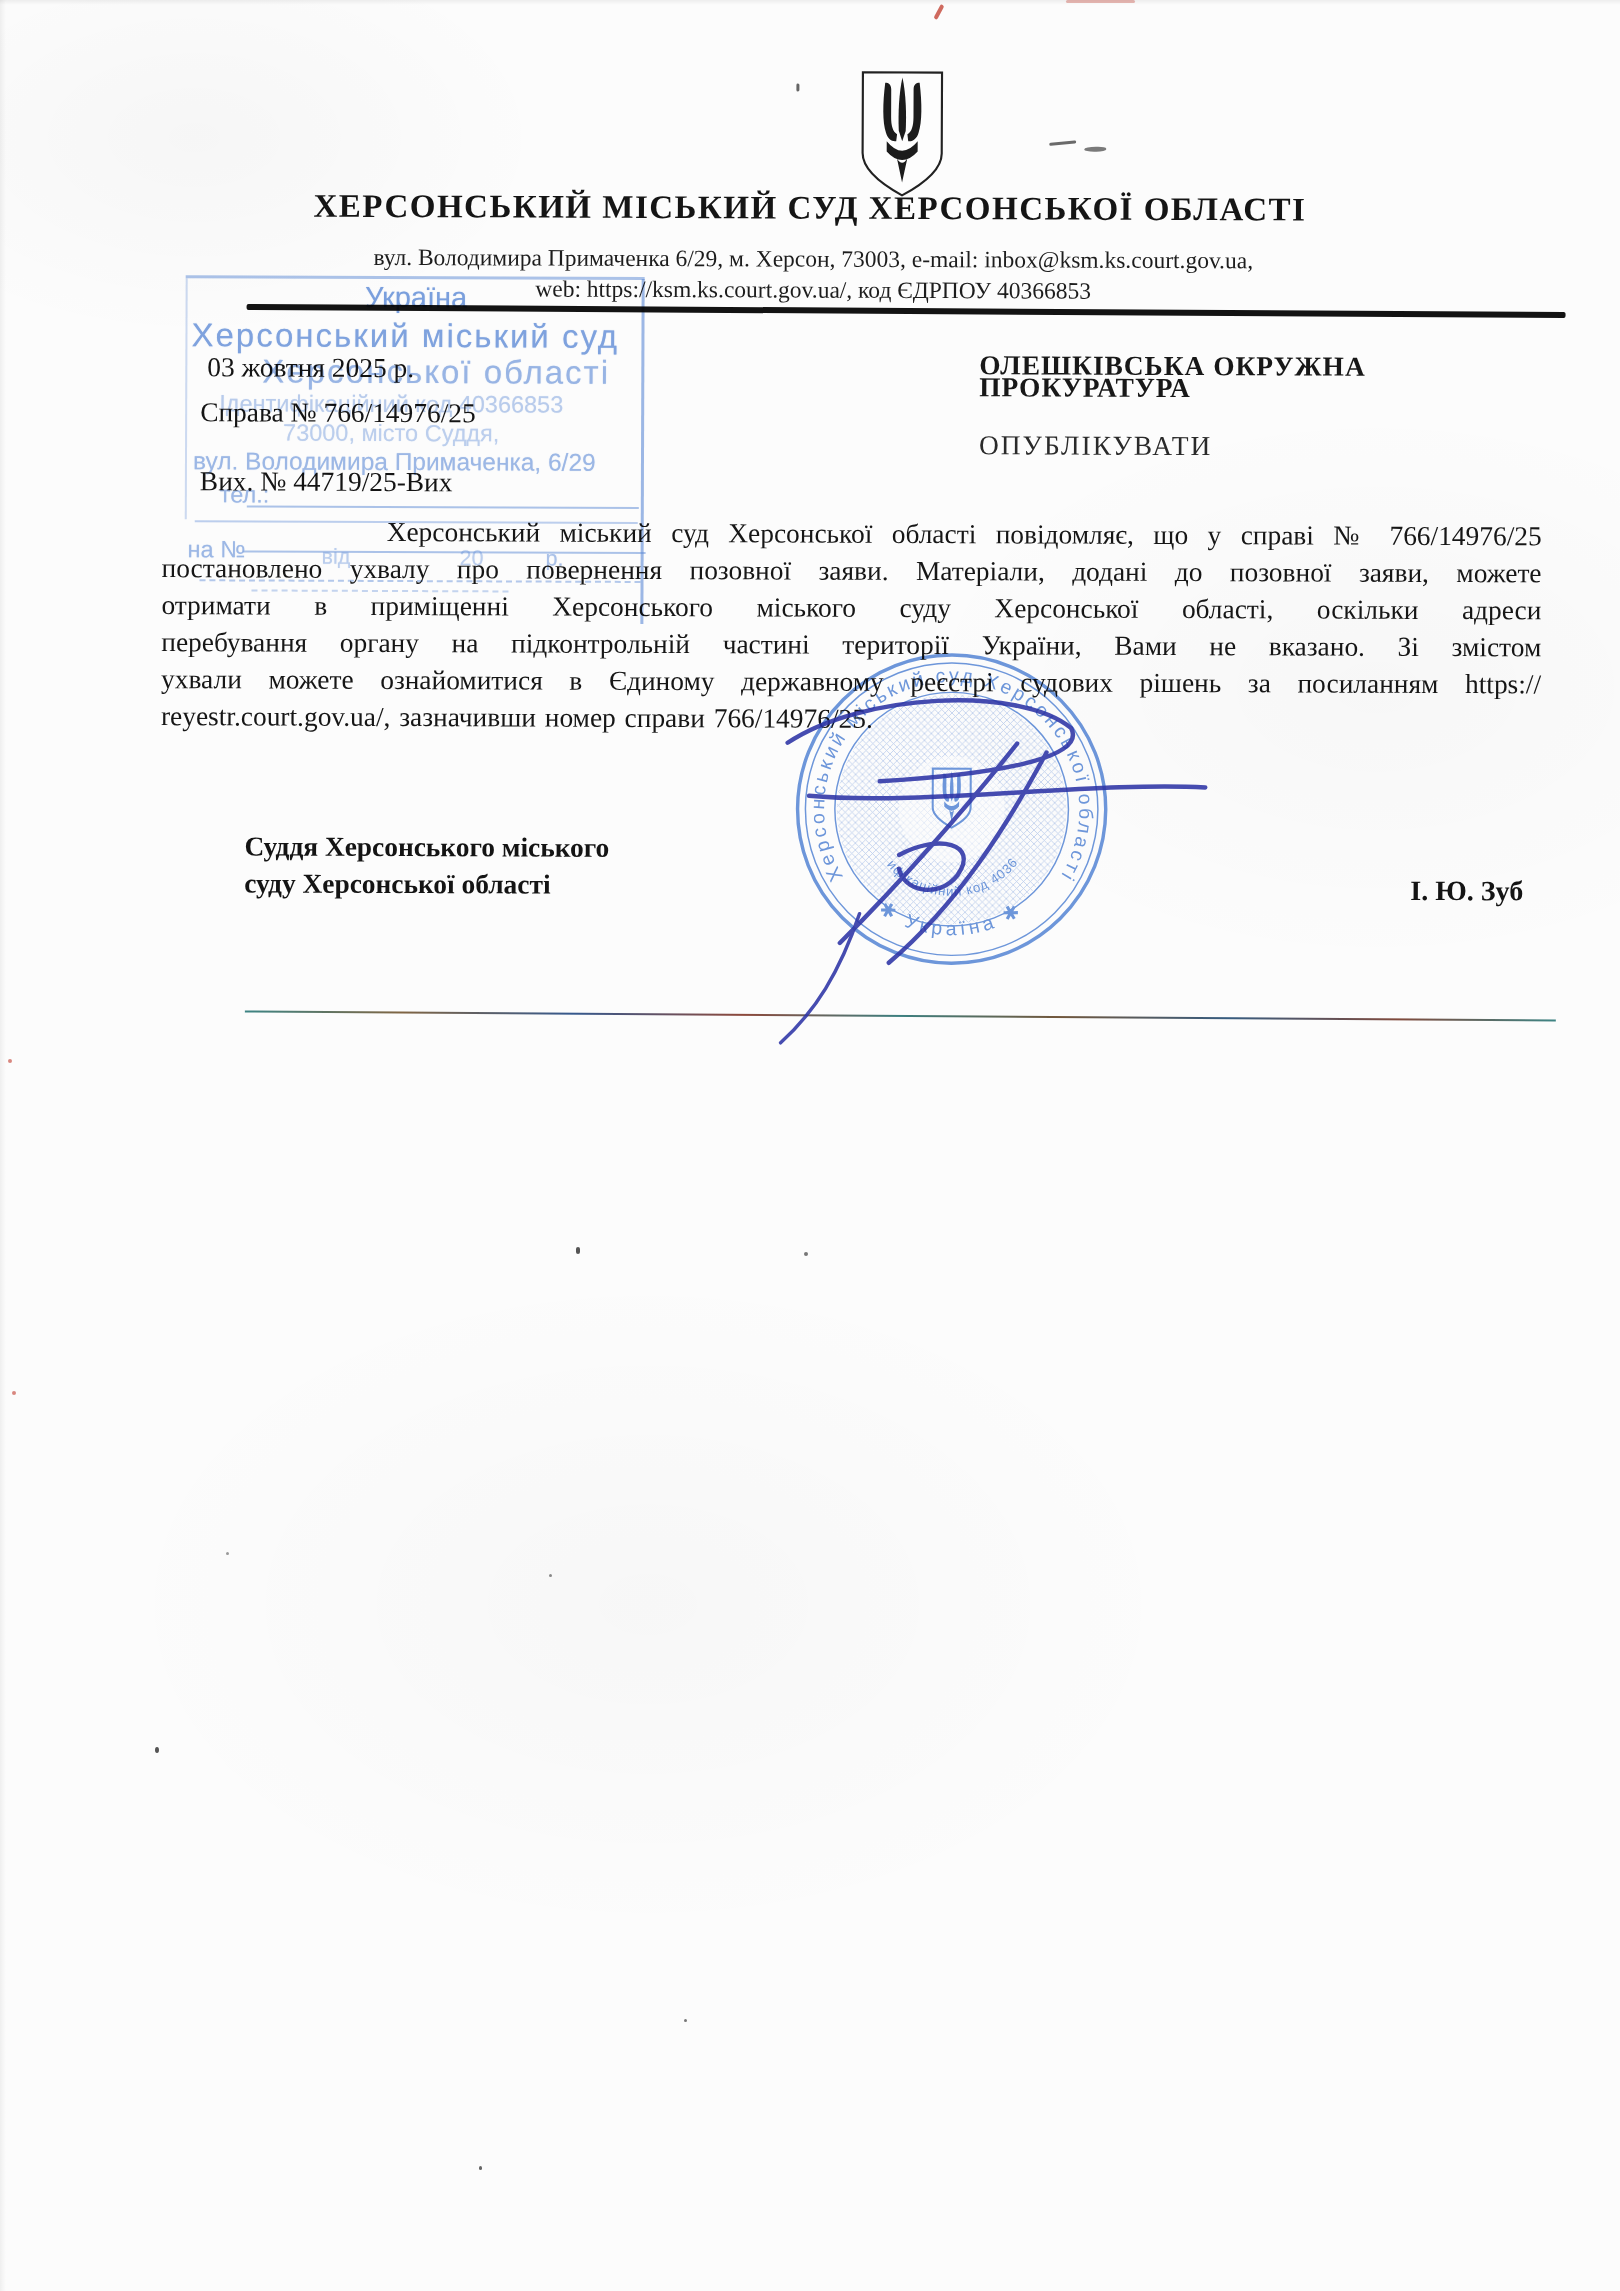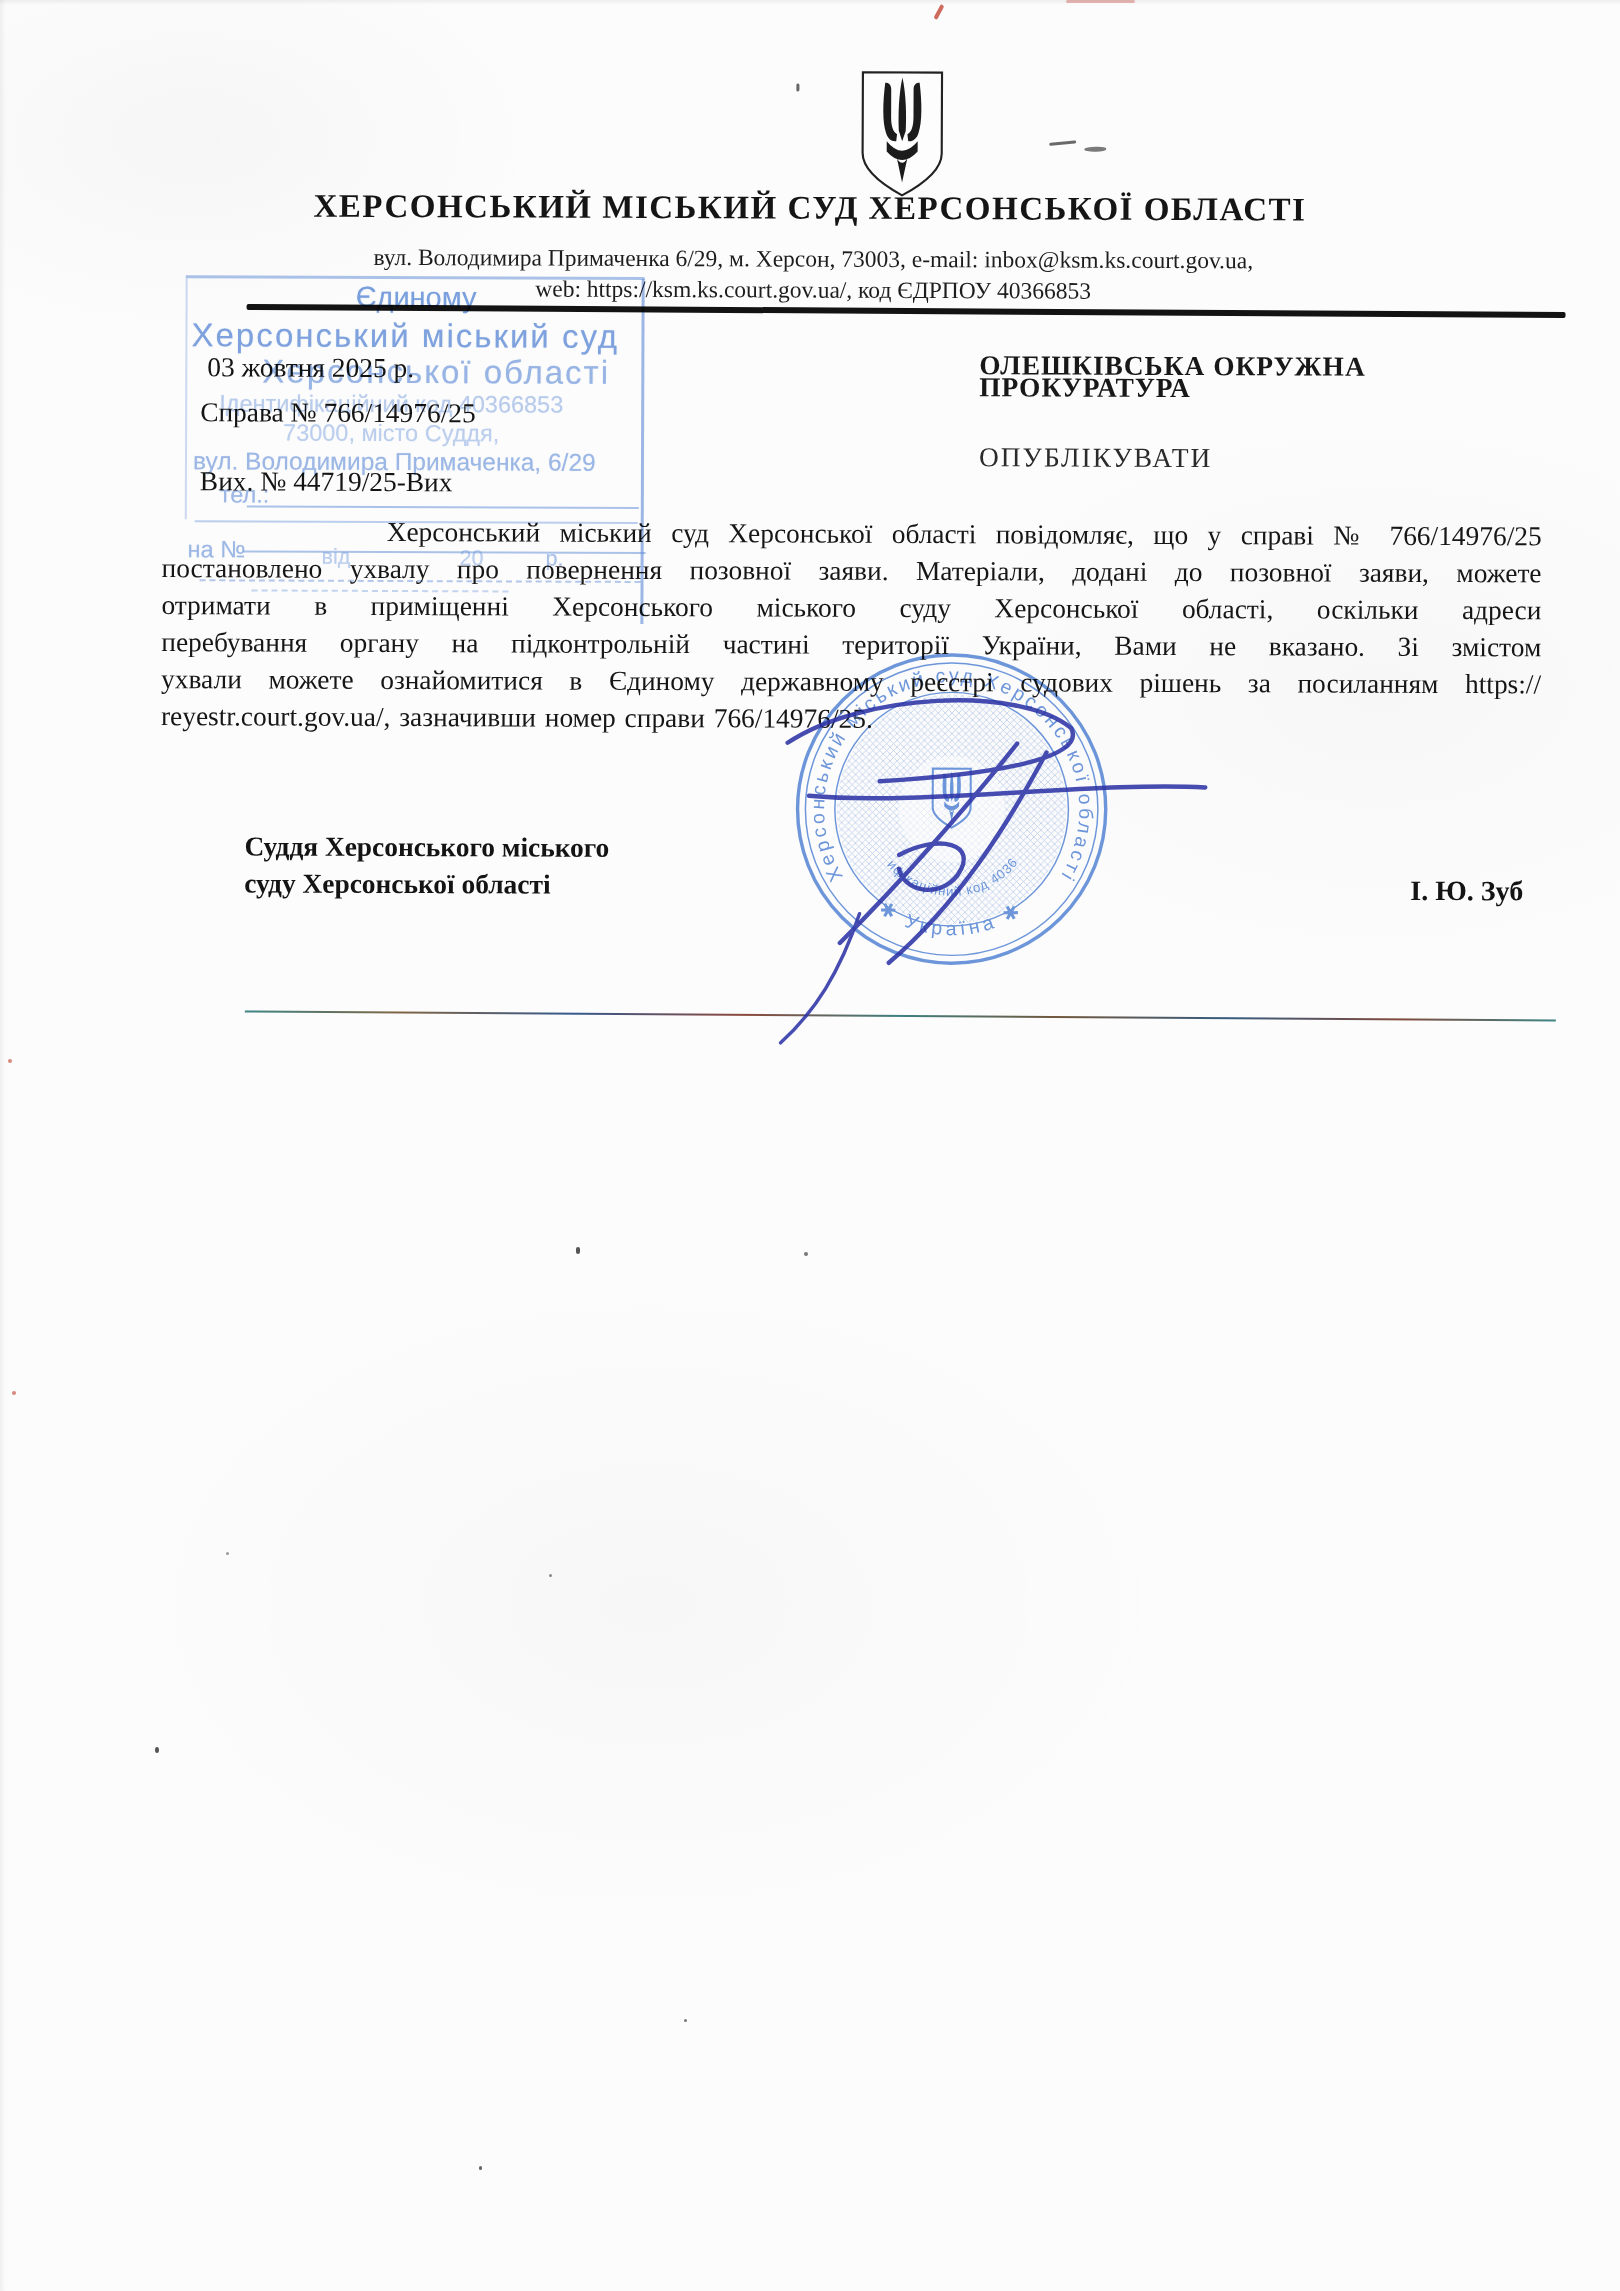--- a/index.html
+++ b/index.html
@@ -20,21 +20,21 @@
   .title{left:0;width:1620px;top:188px;text-align:center;font-weight:bold;font-size:33px;letter-spacing:1.5px;color:#151515;}
   .addr{left:0;width:1627px;text-align:center;font-size:23.5px;color:#1d1d1d;}
   .addr1{top:244px;} .addr2{top:275px;}
   .blackrule{left:247px;top:306px;width:1319px;height:5.9px;background:#131313;transform:rotate(.12deg);border-radius:2px;}
   
   .ref{font-size:27.4px;color:#141414;white-space:nowrap;}
   .ref.d{left:208px;top:353px;} .ref.c{left:201px;top:398px;} .ref.o{left:201px;top:467px;}
   
   .rcpt{left:980px;white-space:nowrap;font-size:27.4px;color:#181818;}
   .rcpt.b{font-weight:bold;letter-spacing:1px;}
-  .r1{top:348px;} .r2{top:370px;} .r3{top:440px;font-weight:normal;letter-spacing:2px;color:#2a2a2a;}
+  .r1{top:348px;} .r2{top:370px;} .r3{top:428px;font-weight:normal;letter-spacing:2px;color:#2a2a2a;}
   
   #body{left:163px;top:514px;width:1380px;font-size:27.4px;line-height:37px;color:#161616;}
   .bodyline{text-align:justify;text-align-last:justify;white-space:normal;word-spacing:2px;}
   .bodyline.first{text-indent:225px;}
   .bodyline.last{text-align-last:left;}
   
   .signer{left:247px;font-weight:bold;font-size:27.4px;white-space:nowrap;color:#141414;}
   .s1{top:832px;} .s2{top:869px;}
   .signame{left:1413px;top:871px;font-weight:bold;font-size:28px;white-space:nowrap;color:#141414;}
   .bottomrule{left:248px;top:1013px;width:1311px;height:2px;opacity:.85;transform:rotate(.18deg);
@@ -102,21 +102,21 @@
 
     <div class="abs signer s1">Суддя Херсонського міського</div>
     <div class="abs signer s2">суду Херсонської області</div>
     <div class="abs signame">І. Ю. Зуб</div>
     <div class="abs bottomrule"></div>
 
     <div id="rstamp">
       <div class="stborder" style="left:186px;top:276px;width:459px;height:2.9px;opacity:.5;"></div>
       <div class="stborder" style="left:642px;top:278px;width:2.9px;height:345px;opacity:.6;"></div>
       <div class="stborder" style="left:186px;top:279px;width:2px;height:241px;opacity:.3;"></div>
-      <div class="st st-ua">Єдиному</div>
+      <div class="st st-ua">Україна</div>
       <div class="st st-n1">Херсонський міський суд</div>
       <div class="st st-n2">Херсонської області</div>
       <div class="st st-id">Ідентифікаційний код 40366853</div>
       <div class="st st-ct">73000, місто Суддя,</div>
       <div class="st st-str">вул. Володимира Примаченка, 6/29</div>
       <div class="st st-tel">тел.:</div>
       <div class="stline" style="left:248px;top:506px;width:392px;"></div>
       <div class="stline" style="left:196px;top:521px;width:443px;opacity:.4;"></div>
       <div class="st st-na">на №</div>
       <div class="st st-vid">від</div>

